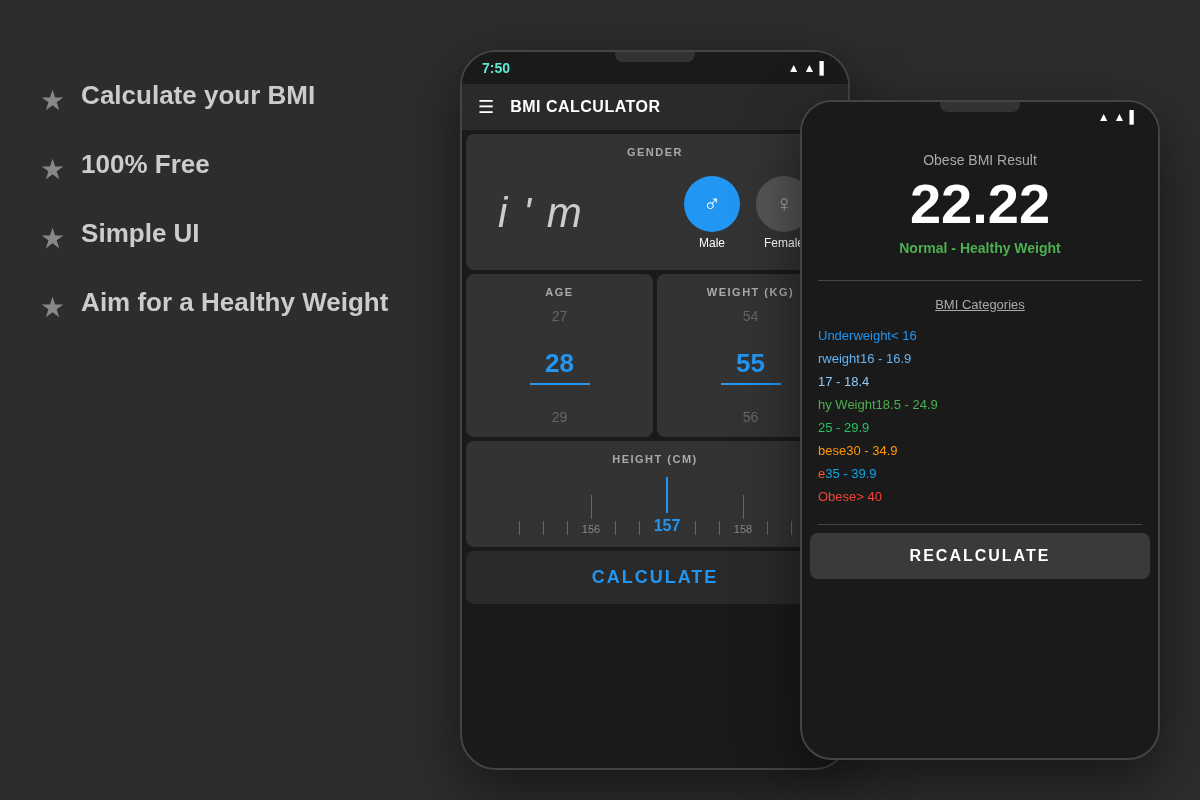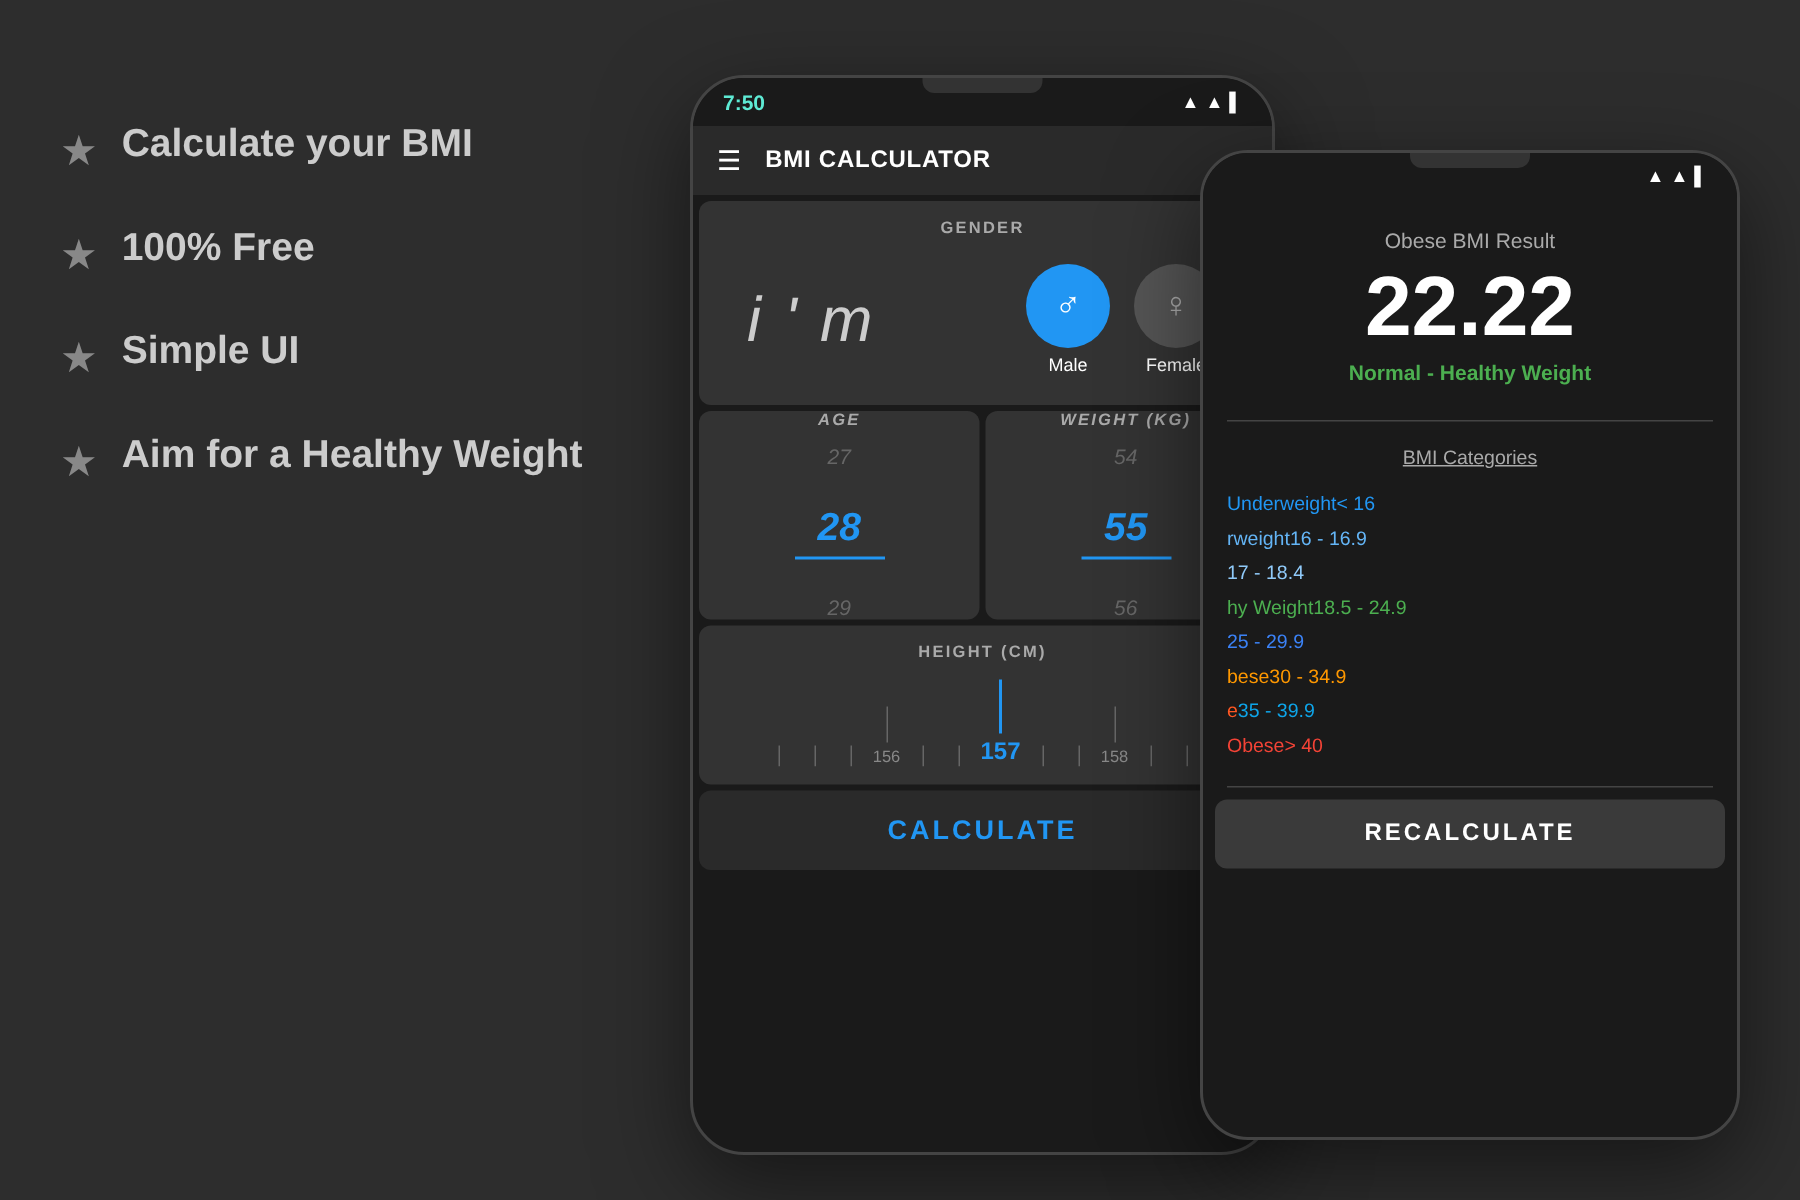--- a/index.html
+++ b/index.html
@@ -192,22 +192,22 @@
     
     .row-two {
       display: flex;
       gap: 4px;
       margin: 0 4px;
     }
     .half-card {
       flex: 1;
       background: #333333;
       border-radius: 8px;
-      text-align: center;
-      font-style: italic;
+      padding: 12px;
+      text-align: center;
     }
     .spinner-value {
       display: flex;
       flex-direction: column;
       align-items: center;
       gap: 24px;
       margin-top: 8px;
     }
     .val-prev {
       color: #666;
@@ -524,21 +524,21 @@
       <div class="cat-row">
         <span class="cat-name" style="color:#90CAF9"></span>
         <span class="cat-range" style="color:#90CAF9">17 - 18.4</span>
       </div>
       <div class="cat-row">
         <span class="cat-name" style="color:#4CAF50">hy Weight</span>
         <span class="cat-range" style="color:#4CAF50">18.5 - 24.9</span>
       </div>
       <div class="cat-row">
         <span class="cat-name" style="color:#FFC107"></span>
-        <span class="cat-range" style="color:#3b82f6">25 - 29.9</span>
+        <span class="cat-range" style="color:#22c55e">25 - 29.9</span>
       </div>
       <div class="cat-row">
         <span class="cat-name" style="color:#FF9800">bese</span>
         <span class="cat-range" style="color:#FF9800">30 - 34.9</span>
       </div>
       <div class="cat-row">
         <span class="cat-name" style="color:#FF5722">e</span>
         <span class="cat-range" style="color:#0ea5e9">35 - 39.9</span>
       </div>
       <div class="cat-row">

